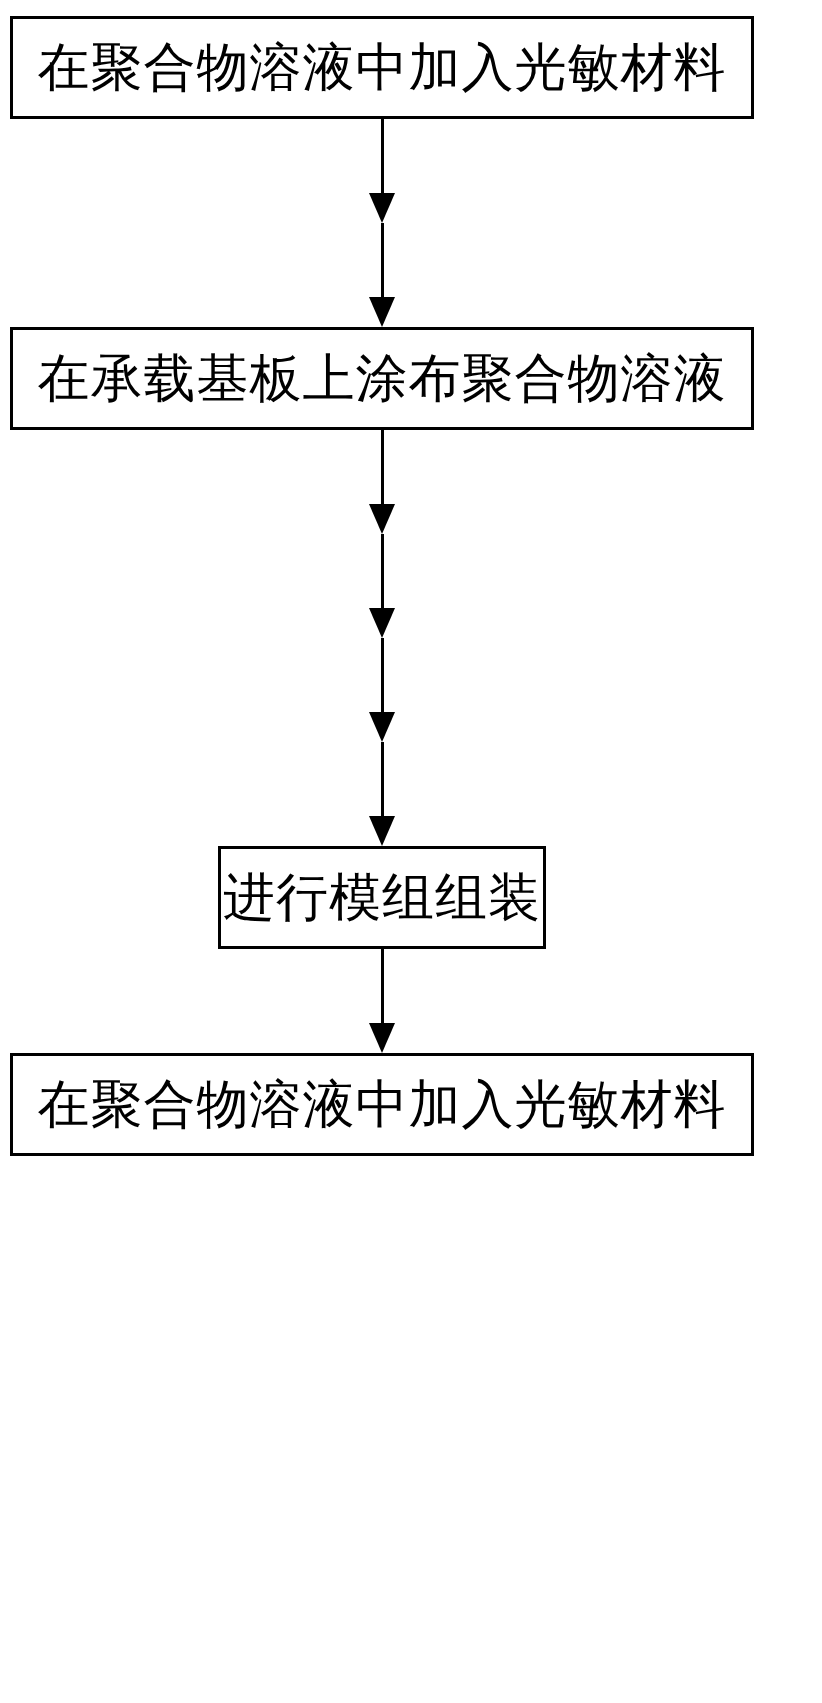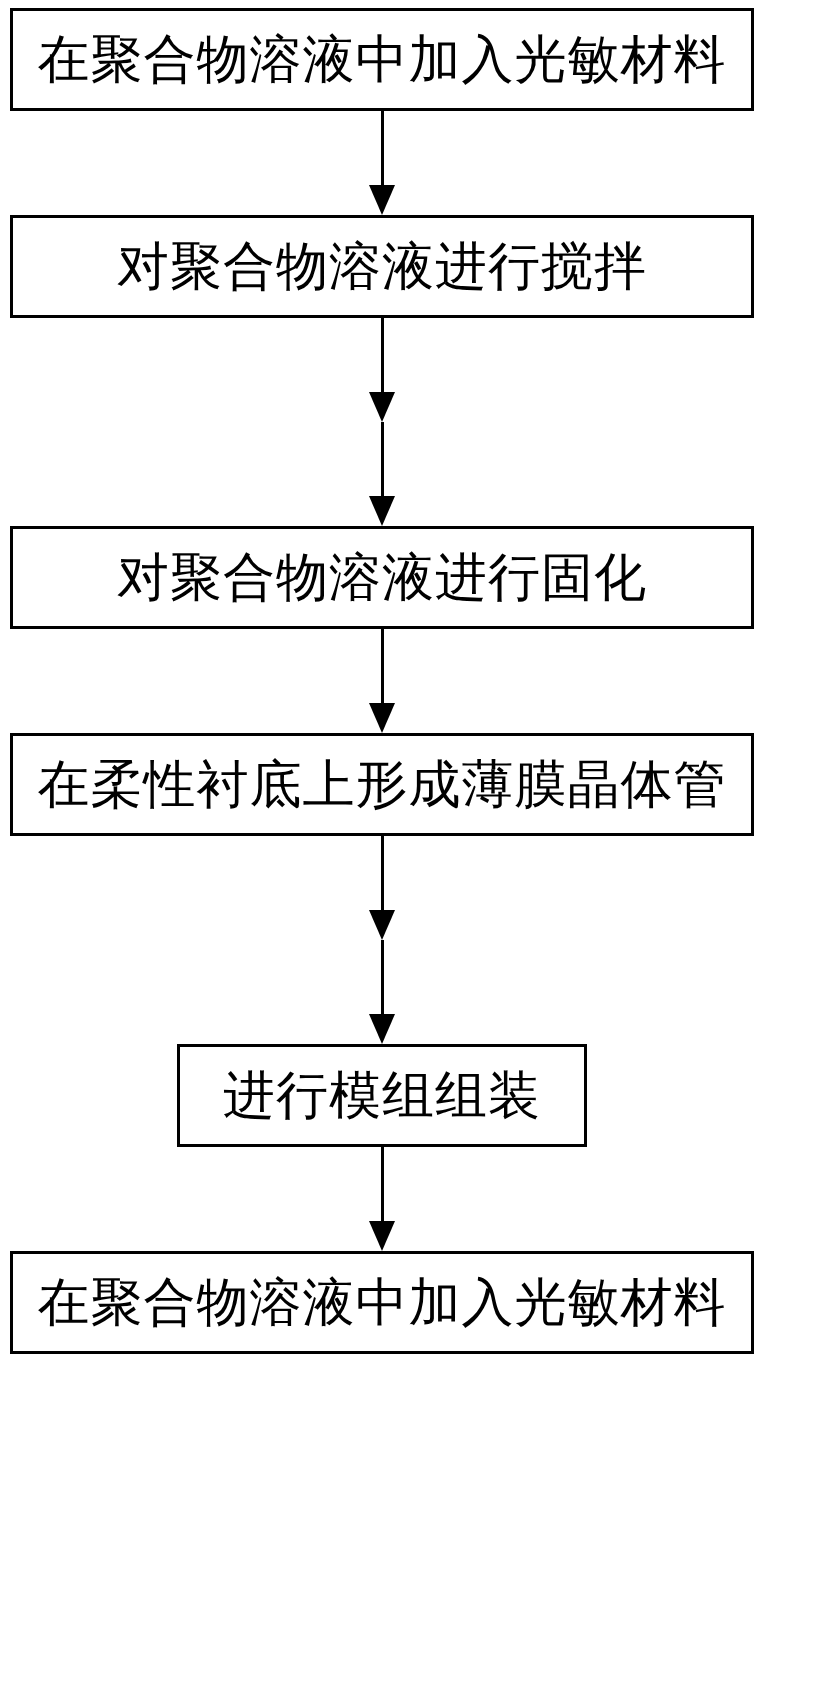--- a/index.html
+++ b/index.html
@@ -10,42 +10,42 @@
   body {
     width: 822px;
     height: 1703px;
     background: #ffffff;
     font-family: "Liberation Serif", serif;
     overflow: hidden;
   }
   .flowchart {
     width: 744px;
     margin-left: 10px;
-    padding-top: 8px;
+    padding-top: 16px;
     display: flex;
     flex-direction: column;
     align-items: center;
     box-sizing: border-box;
   }
   .step {
     box-sizing: border-box;
     border: 3px solid #000000;
     background: #ffffff;
     width: 744px;
     height: 103px;
     display: flex;
     align-items: center;
     justify-content: center;
     font-size: 52px;
     color: #000000;
     white-space: nowrap;
     letter-spacing: 1px;
   }
   .step.narrow {
-    width: 410px;
+    width: 328px;
   }
   .arrow {
     display: flex;
     flex-direction: column;
     align-items: center;
     height: 104px;
   }
   .arrow .shaft {
     width: 3px;
     flex: 1 1 auto;
@@ -66,47 +66,41 @@
 
   <div class="step">
     <span>在聚合物溶液中加入光敏材料</span>
   </div>
 
   <div class="arrow">
     <div class="shaft"></div>
     <div class="head"></div>
   </div>
 
+
+  <div class="arrow">
+    <div class="shaft"></div>
+    <div class="head"></div>
+  </div>
+
   <div class="step">
-    <span>对聚合物溶液进行搅拌</span>
+    <span>在承载基板上涂布聚合物溶液</span>
   </div>
 
   <div class="arrow">
     <div class="shaft"></div>
     <div class="head"></div>
   </div>
 
 
   <div class="arrow">
     <div class="shaft"></div>
     <div class="head"></div>
   </div>
 
-  <div class="step">
-    <span>对聚合物溶液进行固化</span>
-  </div>
-
-  <div class="arrow">
-    <div class="shaft"></div>
-    <div class="head"></div>
-  </div>
-
-  <div class="step">
-    <span>在柔性衬底上形成薄膜晶体管</span>
-  </div>
 
   <div class="arrow">
     <div class="shaft"></div>
     <div class="head"></div>
   </div>
 
 
   <div class="arrow">
     <div class="shaft"></div>
     <div class="head"></div>

